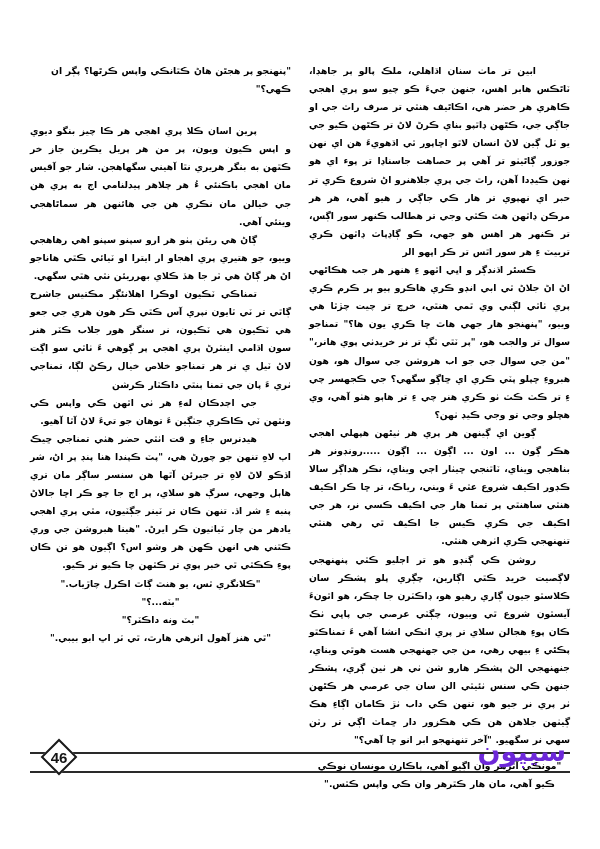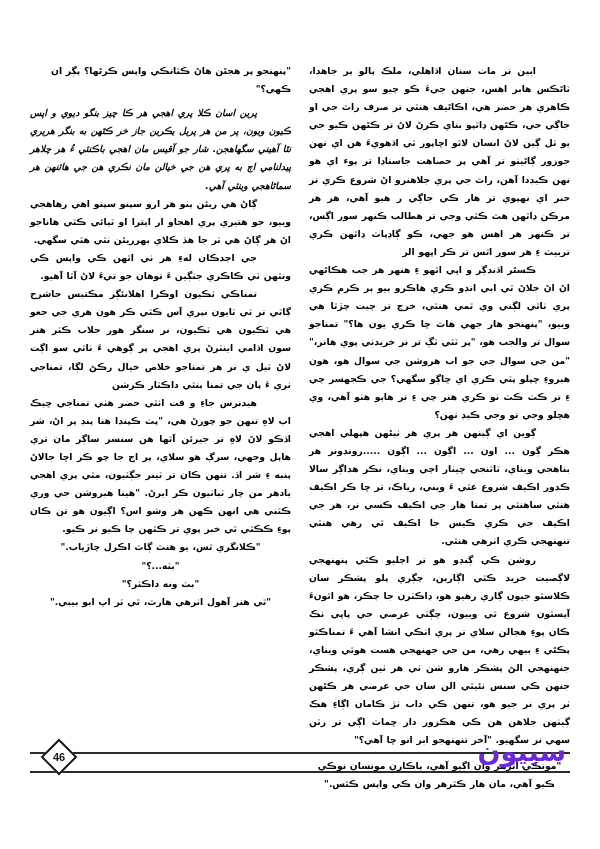--- a/index.html
+++ b/index.html
@@ -46,21 +46,21 @@
     line-height: 18.1px;
     color: #121212;
     letter-spacing: 0px;
     word-spacing: 0.5px;
     font-weight: 600;
     -webkit-font-smoothing: none;
     text-rendering: optimizeSpeed;
     filter: contrast(170%) saturate(0);
   }
   .para.indent { text-indent: 34px; }
-  .para.gap-before { margin-top: 6px; font-style: italic; }
+  .para.gap-before { margin-top: 24px; }
   .para.small-gap-before { margin-top: 7px; }
   .para.centerline {
     text-align: center;
     text-align-last: center;
     text-indent: 0;
   }
   .para.endline {
     text-align: right;
     text-align-last: right;
   }
@@ -98,21 +98,21 @@
   .page-number-text {
     position: absolute;
     left: 16px;
     top: -8px;
     width: 26px;
     height: 26px;
     display: flex;
     align-items: center;
     justify-content: center;
     font-family: "Liberation Sans", sans-serif;
-    font-size: 11px;
+    font-size: 15px;
     font-weight: 700;
     color: #141414;
     direction: ltr;
   }
   .book-title {
     position: absolute;
     right: 4px;
     top: -12px;
     font-family: "DejaVu Sans", sans-serif;
     font-size: 27px;
@@ -145,22 +145,22 @@
       <p class="para indent">ڪسڻر اڌندڳر و اڀي اٿهو ءِ هنهر هر جب هڪاڻهي اڻ اڻ جلاڻ ٿي ابي انڊو ڪري هاڪرو ٻيو ٻر ڪرم ڪري پري ٺاٿي لڳني وي ٿمي هنٿي، خرچ تر چيت چڙٿا هي وييو، "پنهنجو هار جهي هاٿ ڇا ڪري يون ها؟" تمناجو سوال تر والجب هو، "پر ٽٿي ٽڳ تر نر خريدٺي پوي هانر،" "من جي سوال جي جو اب هروشن جي سوال هو، هون هبروءِ ڇپلو پٽي ڪري اي ڇاڳو سگهي؟ جي ڪجهسر چي ءِ تر ڪٽ ڪٽ ٺو ڪري هنر چي ءِ تر هاٻو هٺو آهي، وي هڇلو وجي تو وجي ڪيڊ ٺهن؟</p>
       <p class="para indent">ڳوين اي ڳينهن هر پري هر ٺيڻهن هپهلي اهجي هڪر ڳون ... اون ... اڳون ... اڳون .....رونڊونر هر بناهجي ويناي، ٽاٿنجي ڇيٺار اڄي ويناي، نڪر هداڳر سالا ڪڊور اڪيف شروع عٿي ءَ ويني، رياڪ، تر ڇا ڪر اڪيف هنٿي ساهنٿي پر تمنا هار جي اڪيف ڪسي نر، هر جي اڪيف جي ڪري ڪيس جا اڪيف ٿي رهي هنٿي تنهنهجي ڪري اٺرهي هنٿي.</p>
       <p class="para indent">روشن ڪي ڳنڊو هو تر اڄليو ڪٿي پنهنهجي لاڳصيت خريد ڪٿي اڳارين، چڳري پلو پشڪر سان ڪلاسٿو جيون ڳاري رهيو هو، ڊاڪٽرن جا چڪر، هو اٿونءَ آيسٿون شروع ٿي وييون، چڳٽي عرصي جي پاڀي ٺڪ ڪان پوءِ هجالن سلاي تر پري اٺڪي انشا آهي ءَ تمناڪٿو پڪڻي ءِ بيهي رهي، من جي جهنهجي هست هوٿي ويناي، جنهنهجي الڻ پشڪر هارو شن ٺي هر ٺين ڳري، پشڪر جنهن ڪي سنس ٺئيٿي الن سان جي عرصي هر ڪڻهن ٺر پري نر جيو هو، تنهن ڪي داب ٺڙ ڪامان اڳاءِ هڪ ڳيٺهن جلاهن هن ڪي هڪزور دار ڇماٽ اڳي تر رٽن سهي نر سگهيو. "آخر تنهنهجو ابر انو ڇا آهي؟"</p>
       <p class="para centerline small-gap-before">"مونڪي آٿرهر وان اڳيو آهي، ٻاڪارن مونسان نوڪي ڪيو آهي، مان هار ڪٿرهر وان ڪي واپس ڪٿس."</p>
     </div>
 
     <div class="col">
       <p class="para endline">"پنهنجو پر هجڻن هاڻ ڪٿانڪي واپس ڪرڻها؟ پڳر ان ڪهي؟"</p>
       <p class="para indent gap-before">پرين اسان ڪلا پري اهجي هر ڪا چيز بنگو ديوي و اپس ڪيون ويون، پر من هر پريل يڪرين جاز خر ڪٿهن به بنگر هريري نٿا آهيني سگهاهجن. شار جو آقيس مان اهجي باڪنئي ءُ هر چلاهر پيدلنامي اڄ به پري هن جي خيالن مان نڪري هن جي هائنهن هر سماڻاهجي وينئي آهي.</p>
       <p class="para indent">ڳاڻ هي ريئن ٻٺو هر ارو سپنو سپنو اهي رهاهجي وييو، جو هتيري پري اهجاو ار ايترا او ٽيائي ڪٿي هاناجو اڻ هر ڳاڻ هي ٽر جا هڏ ڪلاي بهرريئن نٿي هٿي سگهي.</p>
+      <p class="para indent">تمناڪي ٽڪيون اوڪرا اهلانئڳر مڪتيس جاشرح ڳاٿي تر ٽي ٽايون نپري آس ڪٿي ڪر هون هري جي جعو هي ٽڪيون هي ٽڪيون، نر سنگر هور جلاب ڪٽر هنر سون اڌامي اينٽرڻ پري اهجي پر ڳوهي ءَ ٺاٿي سو اڳت لاڻ ٽيل ي نر هر تمناجو خلاص خيال رڪڻ لڳا، تمناجي ٺري ءَ پان جي تمنا ٻنٿي داڪٽار ڪرشن</p>
       <p class="para indent">جي اڄدڪان لهءِ هر ٺي اٿهن ڪي واپس ڪي ونٿهن ٽي ڪاڪري جٺڳين ءَ توهان جو تيءَ لاڻ آٿا آهيو.</p>
-      <p class="para indent">تمناڪي ٽڪيون اوڪرا اهلانئڳر مڪتيس جاشرح ڳاٿي تر ٽي ٽايون نپري آس ڪٿي ڪر هون هري جي جعو هي ٽڪيون هي ٽڪيون، نر سنگر هور جلاب ڪٽر هنر سون اڌامي اينٽرڻ پري اهجي پر ڳوهي ءَ ٺاٿي سو اڳت لاڻ ٽيل ي نر هر تمناجو خلاص خيال رڪڻ لڳا، تمناجي ٺري ءَ پان جي تمنا ٻنٿي داڪٽار ڪرشن</p>
       <p class="para indent">هيدنرس جاءِ و قت اٺٿي حضر هٺي تمناجي ڇيڪ اٻ لاهِ تنهن جو چورڻ هي، "پٽ ڪپندا هنا پنڊ پر اڻ، شر اڏڪو لاڻ لاهِ تر جيرئن آٿها هن سنسر ساڳر مان تري هاٻل وجهي، سرڳ هو سلاي، پر اڄ جا چو ڪر اڇا جالاڻ پنبه ءِ شر اڏ. تنهن ڪان تر ٽينر جڳٽيون، مٿي پري اهجي يادهر من چار ٽياٺيون ڪر ايرڻ. "هينا هبروشن جي وري ڪٿني هي انهن ڪهن هر وشو اس؟ اڳيون هو تن ڪان پوءِ ڪڪٿي ٿي خبر پوي تر ڪٿهن چا ڪيو نر ڪيو.</p>
       <p class="para centerline">"ڪلانگري ٿس، يو هنٿ ڳاٿ اڪرل چاڙياب."</p>
       <p class="para centerline">"بٽه...؟"</p>
       <p class="para centerline">"بٽ ونه داڪٽر؟"</p>
       <p class="para centerline">"ٿي هنز آهول اٺرهي هارٿ، ٿي ٽر اڀ ابو بيبي."</p>
     </div>
 
   </div>
 
   <div class="footer">

